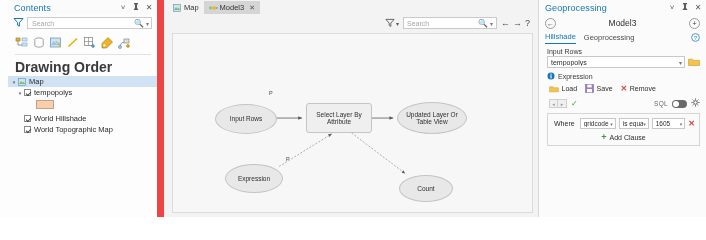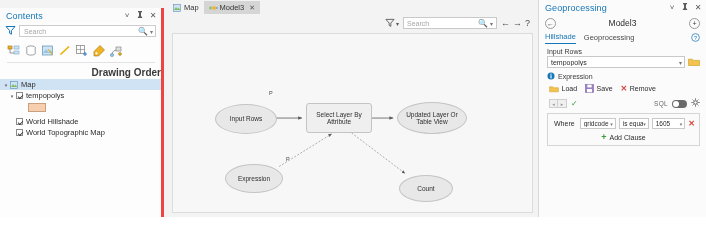--- a/index.html
+++ b/index.html
@@ -20,21 +20,21 @@
     height: 15px; display:flex; align-items:center;
     padding: 0 4px 0 6px; box-sizing:border-box;
     background:#fbfbfb;
   }
   .panel-title { font-size: 9px; color:#1577b8; letter-spacing:.1px; }
   .head-btns { margin-left:auto; display:flex; align-items:center; gap:5px; color:#6a6a6a; }
   .hb { width:8px; height:10px; display:flex; align-items:center; justify-content:center;
         font-size:8px; line-height:1; color:#5c5c5c; cursor:default; }
 
   
-  #contents { left:0; top:8px; width:164px; height:217px; border-right:3px solid #ef4444; background:#fdfdfd; }
+  #contents { left:0; top:0; width:164px; height:217px; border-right:7px solid #ef4444; background:#fdfdfd;padding-left:8px; }
   #contents .panel-head { border-bottom:0; }
 
   .search-row { display:flex; align-items:center; height:14px; margin:1px 5px 0 5px; }
   .filter-ic { width:12px; height:12px; position:relative; flex:0 0 12px; }
   .filter-ic svg { display:block; }
   .search-box {
     flex:1; height:12px; border:1px solid #cccccc; background:#fff;
     display:flex; align-items:center; padding:0 2px 0 4px; box-sizing:border-box;
     margin-left:2px;
   }
@@ -42,21 +42,21 @@
   .search-box .mag { font-size:8px; color:#7a7a7a; margin-right:2px; }
   .search-box .cv { font-size:6px; color:#7a7a7a; }
 
   .tool-row {
     display:flex; align-items:center; gap:3px;
     height:19px; margin:3px 6px 0 7px;
     border-bottom:1px solid #e2e2e2; padding-bottom:2px;
   }
   .tool-row .ti { width:14px; height:14px; display:block; }
 
-  .drawing-order { font-size:10px; color:#3a3a3a; margin:4px 0 1px 7px; font-weight:600;text-align:right; }
+  .drawing-order { font-size:14px; color:#3a3a3a; margin:4px 0 1px 7px; font-weight:600; }
 
   .toc-row { display:flex; align-items:center; height:11px; font-size:7.5px; color:#2b2b2b; }
   .toc-row.sel { background:#cfe3f5; }
   .toc-exp { width:8px; text-align:center; font-size:5px; color:#666; flex:0 0 8px; }
   .chk {
     width:7px; height:7px; border:1px solid #8a8a8a; background:#fff; flex:0 0 7px;
     margin-right:3px; position:relative; box-sizing:border-box;
   }
   .chk::after{
     content:""; position:absolute; left:1px; top:1.5px; width:3.5px; height:1.8px;

